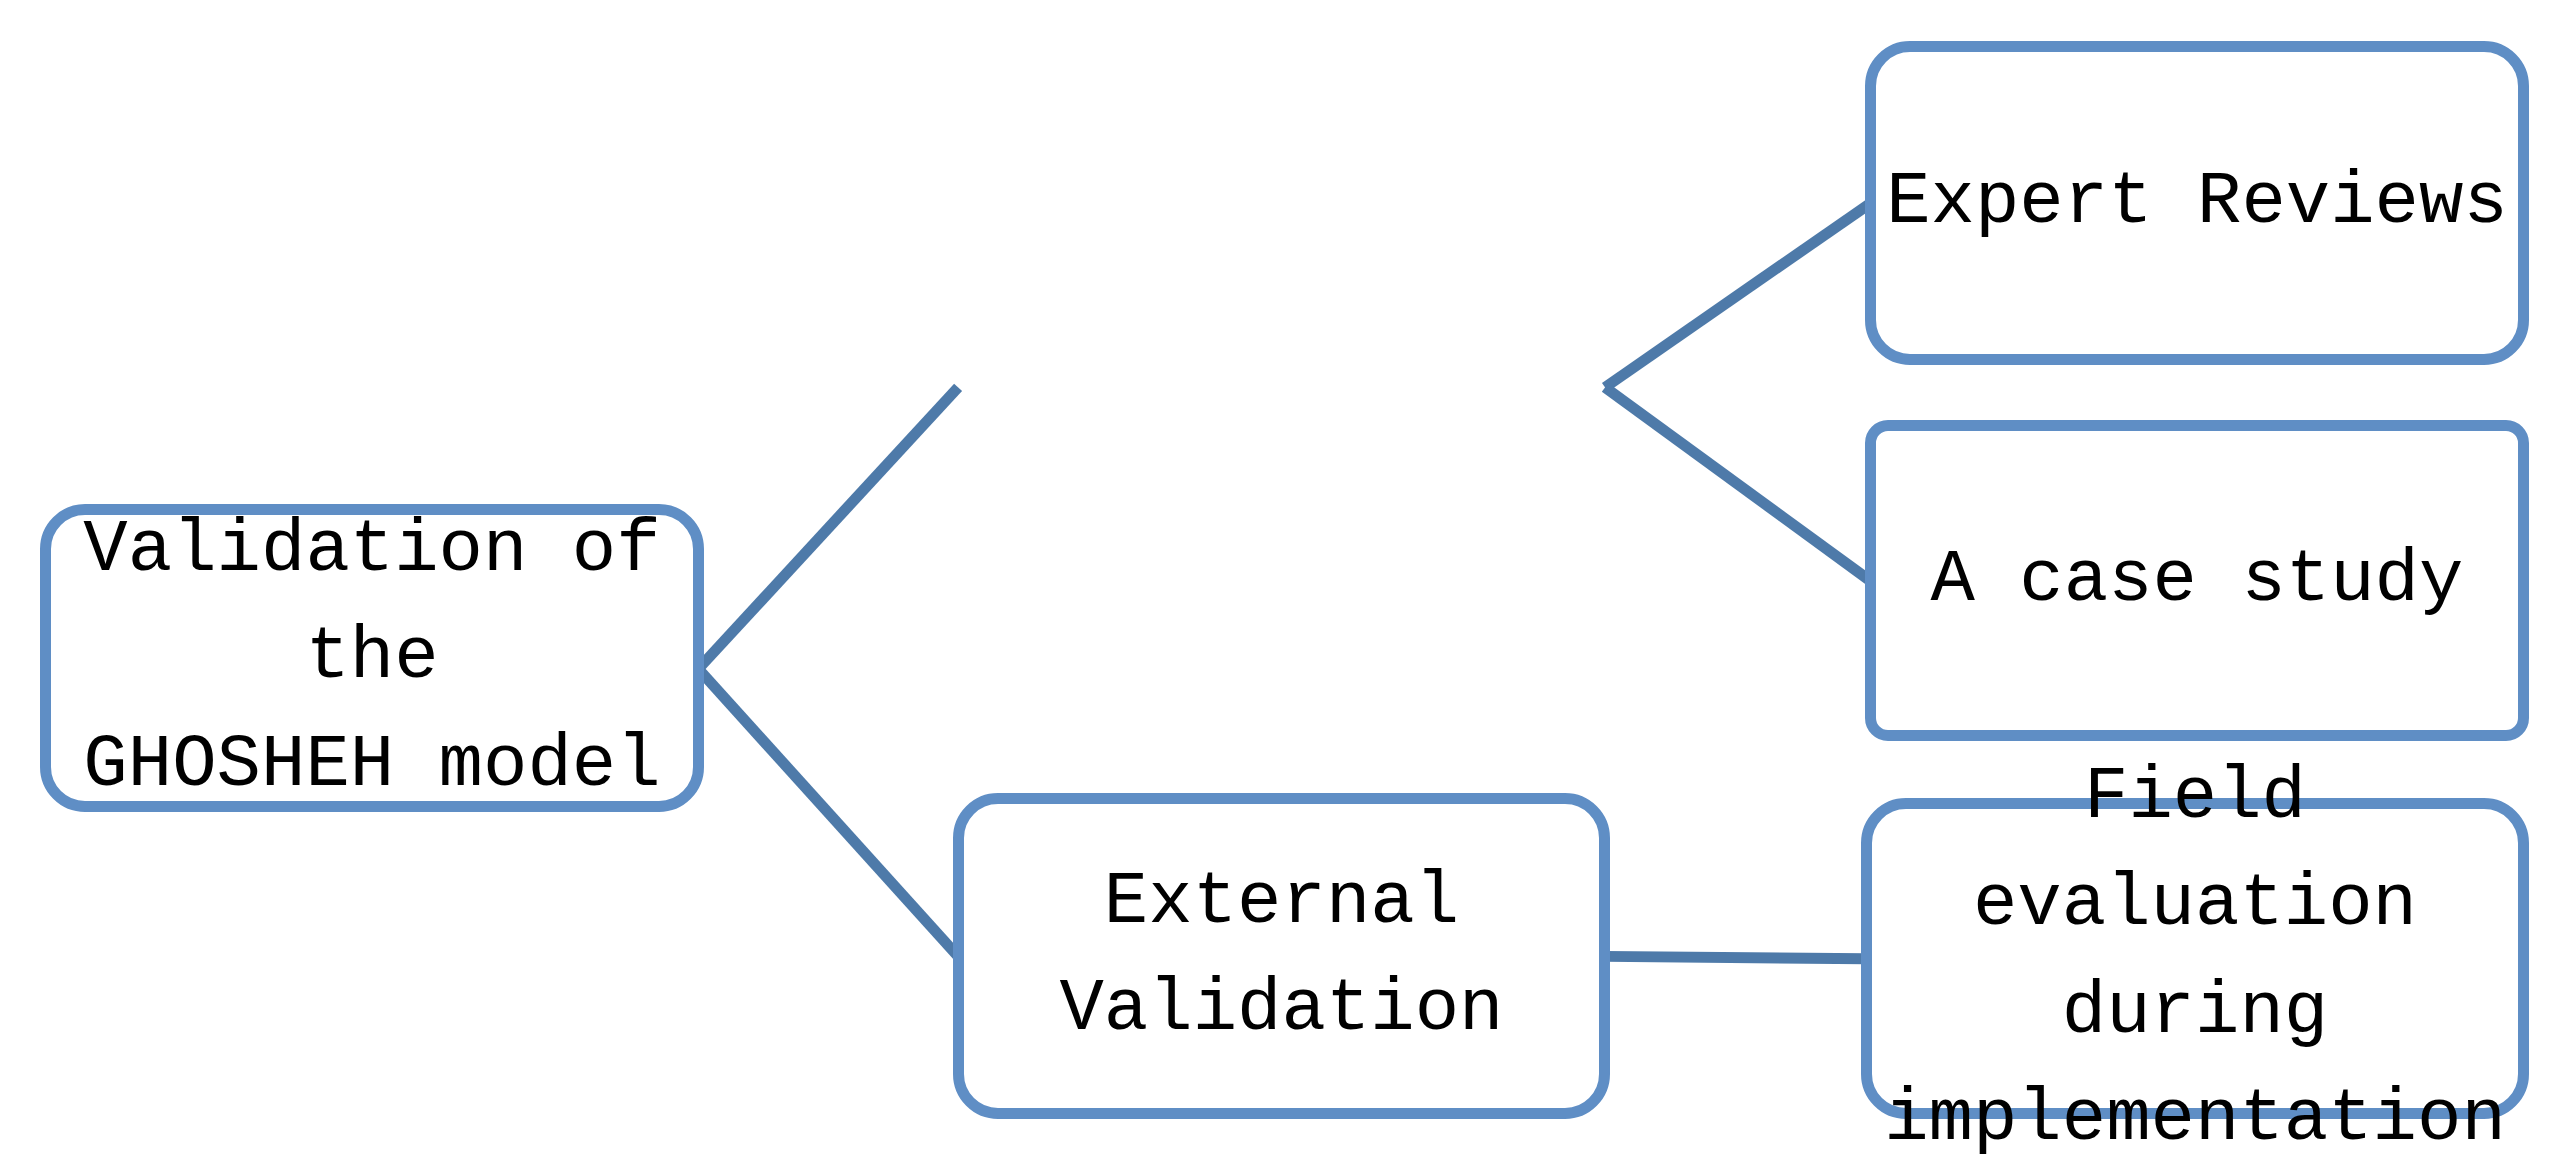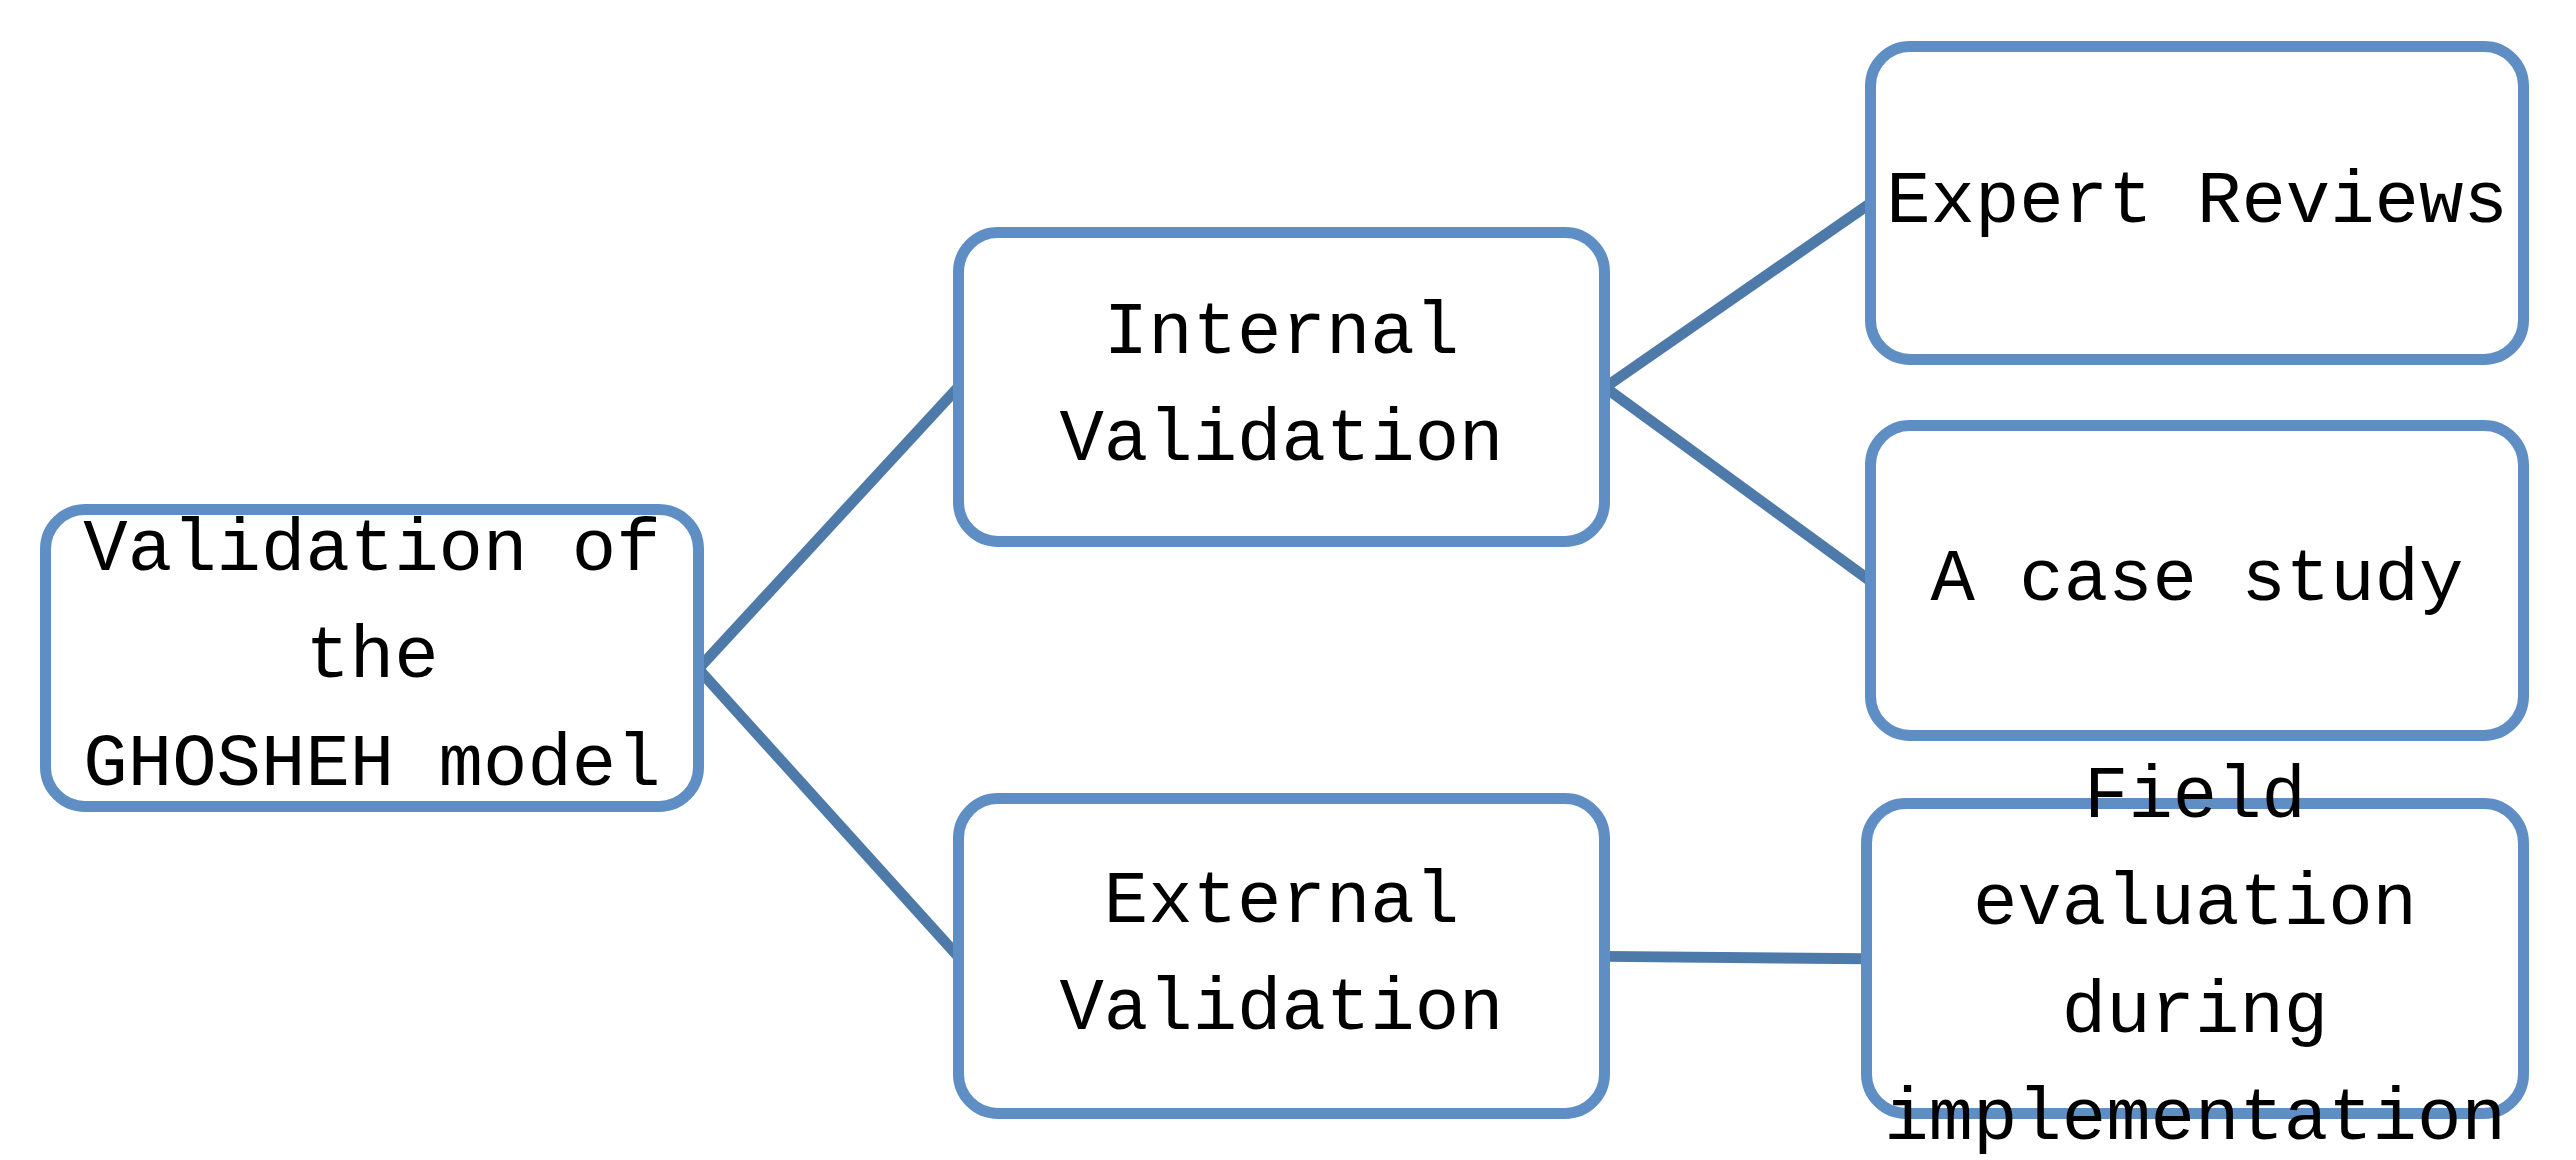--- a/index.html
+++ b/index.html
@@ -41,44 +41,41 @@
   }
   .node .label {
     white-space: pre-line;
     padding: 0 8px;
   }
   
   .n-root     { left: 40px;   top: 504px; width: 664px; height: 308px; }
   .n-internal { left: 953px;  top: 227px; width: 657px; height: 320px; }
   .n-external { left: 953px;  top: 793px; width: 657px; height: 326px; }
   .n-expert   { left: 1865px; top: 41px;  width: 664px; height: 324px; }
-  .n-case     { left: 1865px; top: 420px; width: 664px; height: 321px; }
+  .n-case     { left: 1865px; top: 420px; width: 664px; height: 321px; border-radius: 23px; }
   .n-field    { left: 1861px; top: 798px; width: 668px; height: 321px; justify-content: flex-end; }
 </style>
 </head>
 <body>
 
 <div class="canvas">
 
   <svg id="edge-layer" width="2576" height="1161" viewBox="0 0 2608 1175" xmlns="http://www.w3.org/2000/svg">
       <line x1="707" y1="677" x2="970" y2="392" stroke="#4e7aa9" stroke-width="11"></line>
       <line x1="707" y1="677" x2="970" y2="968" stroke="#4e7aa9" stroke-width="11"></line>
       <line x1="1625" y1="392" x2="1893" y2="206" stroke="#4e7aa9" stroke-width="11"></line>
       <line x1="1625" y1="392" x2="1893" y2="587.5" stroke="#4e7aa9" stroke-width="11"></line>
       <line x1="1625" y1="968" x2="1889" y2="970.5" stroke="#4e7aa9" stroke-width="11"></line>
     </svg>
 
   <div class="node n-root">
     <span class="label">Validation of the
 GHOSHEH model</span>
   </div>
 
-  <div class="node n-internal">
-    <span class="label">Internal Validation</span>
-  </div>
 
   <div class="node n-external">
     <span class="label">External
 Validation</span>
   </div>
 
   <div class="node n-expert">
     <span class="label">Expert Reviews</span>
   </div>
 

